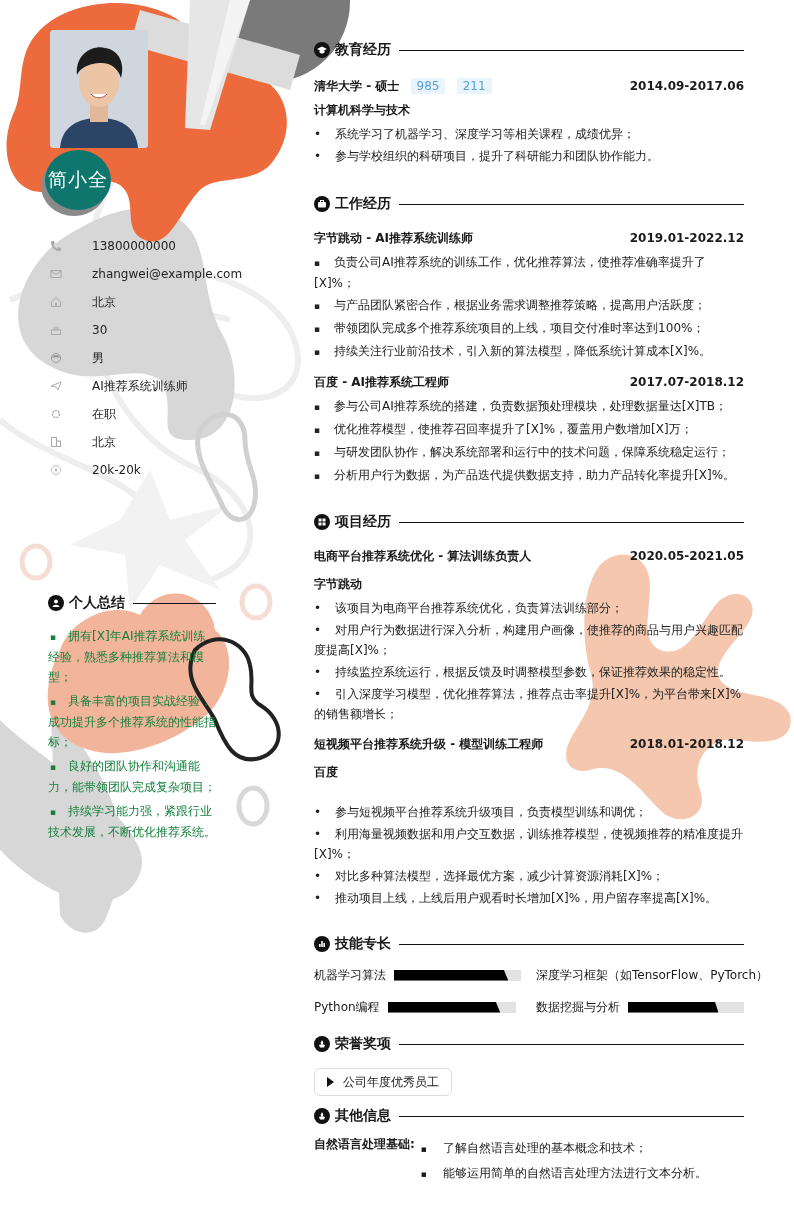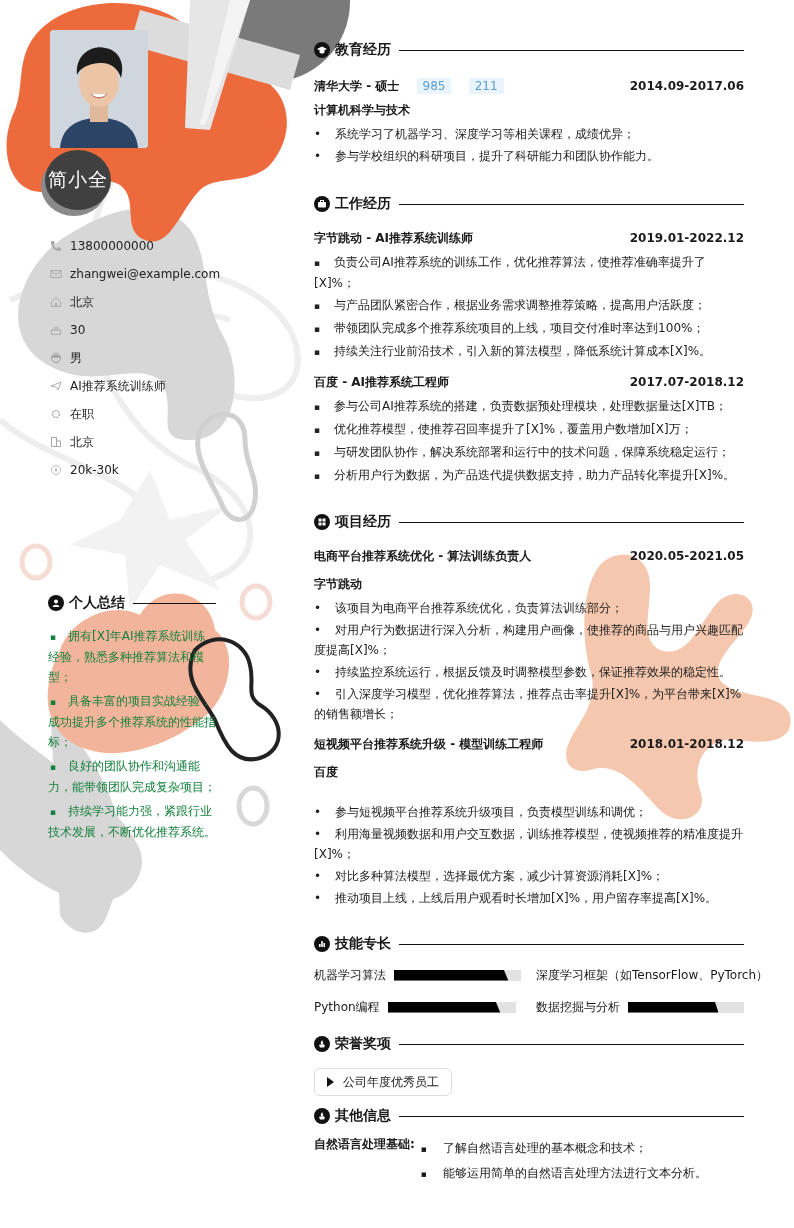--- a/index.html
+++ b/index.html
@@ -3,44 +3,44 @@
 <meta charset="utf-8">
 <style>
   * { box-sizing: border-box; margin: 0; padding: 0; }
   html, body { width: 794px; height: 1228px; overflow: hidden; background: #ffffff; }
   body { position: relative; font-family: "DejaVu Sans", "Liberation Sans", sans-serif; color: #1a1a1a; }
 
   .bg { position: absolute; left: 0; top: 0; width: 794px; height: 1228px; z-index: 0; pointer-events: none; }
 
   
   .photo { position: absolute; left: 50px; top: 30px; width: 98px; height: 118px; background: #cfd5dd; border-radius: 4px; overflow: hidden; z-index: 2; }
-  .name-badge { position: absolute; left: 45px; top: 150px; width: 66px; height: 60px; border-radius: 50%; background: #404040; box-shadow: -4px 6px 0 #8a8a8a; z-index: 2; display: flex; align-items: center; justify-content: center; }
+  .name-badge { position: absolute; left: 45px; top: 150px; width: 66px; height: 60px; border-radius: 50%; background: #0f766e; box-shadow: -4px 6px 0 #8a8a8a; z-index: 2; display: flex; align-items: center; justify-content: center; }
   .name-badge span { color: #fff; font-size: 19px; letter-spacing: 1px; }
 
   .info-list { position: absolute; left: 50px; top: 232px; z-index: 2; }
-  .info-row { display: flex; align-items: center; height: 28px; font-size: 12px; color: #222; }
+  .info-row { display: flex; align-items: center; height: 28px; font-size: 12px; color: #222; gap: 22px; }
   .info-row .ico { width: 12px; height: 12px; margin-right: 8px; color: #999; display: inline-flex; align-items: center; justify-content: center; }
   .info-row .ico svg { width: 12px; height: 12px; }
 
   .summary { position: absolute; left: 48px; top: 594px; width: 168px; z-index: 2; }
   .side-title { display: flex; align-items: center; font-size: 14px; font-weight: bold; margin-bottom: 14px; }
   .side-title .circ { width: 16px; height: 16px; border-radius: 50%; background: #111; margin-right: 5px; display: inline-flex; align-items: center; justify-content: center; }
   .side-title .line { flex: 1; height: 1px; background: #111; margin-left: 8px; }
   .summary ul { list-style: none; }
   .summary li { font-size: 12px; line-height: 20px; margin-bottom: 4px; color: #15803d; }
   .summary li::before { content: "▪"; font-size: 9px; margin-right: 12px; margin-left: 2px; }
 
   
   .main { position: absolute; left: 314px; top: 38px; width: 430px; z-index: 2; }
   .sec-title { display: flex; align-items: center; font-size: 14px; font-weight: bold; height: 24px; }
   .sec-title .circ { width: 16px; height: 16px; border-radius: 50%; background: #111; margin-right: 5px; display: inline-flex; align-items: center; justify-content: center; }
   .sec-title .circ svg { width: 10px; height: 10px; }
   .sec-title .line { flex: 1; height: 1px; background: #111; margin-left: 8px; }
   .entry-head { display: flex; justify-content: space-between; align-items: center; font-size: 12px; font-weight: bold; height: 24px; }
-  .tag { display: inline-block; font-weight: normal; color: #5aa0d8; background: #eaf4fc; padding: 0 6px; margin-left: 13px; font-size: 12px; line-height: 16px; }
+  .tag { display: inline-block; font-weight: normal; color: #5aa0d8; background: #eaf4fc; padding: 0 6px; margin-left: 7px; font-size: 12px; line-height: 16px; }
   .sub { font-size: 12px; font-weight: bold; height: 24px; line-height: 24px; }
   .bullets { list-style: none; }
   .bullets li { font-size: 12px; line-height: 20px; margin: 2px 0; color: #222; }
   .bullets.dot li::before { content: "•"; margin-right: 14px; }
   .bullets.sq li::before { content: "▪"; font-size: 9px; margin-right: 14px; }
 
   .skills { display: grid; grid-template-columns: 222px 208px; row-gap: 10px; margin-top: 8px; text-align: center; }
   .skill { display: flex; align-items: center; font-size: 12px; height: 22px; white-space: nowrap; }
   .bar { height: 11px; background: #e2e2e2; margin-left: 8px; position: relative; }
   .bar .fill { position: absolute; left: 0; top: 0; bottom: 0; background: #000; clip-path: polygon(0 0, 96% 0, 100% 100%, 0 100%); }
@@ -177,21 +177,21 @@
       </span>
     <span>北京</span>
   </div>
   <div class="info-row">
     <span class="ico">
         <svg viewBox="0 0 12 12">
           <circle cx="6" cy="6" r="4.5" fill="none" stroke="#bbb"></circle>
           <circle cx="6" cy="6" r="1.5" fill="#bbb"></circle>
         </svg>
       </span>
-    <span>20k-30k</span>
+    <span>20k-20k</span>
   </div>
 </div>
 
 <div class="summary">
   <div class="side-title">
     <span class="circ">
         <svg width="10" height="10" viewBox="0 0 10 10">
           <circle cx="5" cy="3.5" r="2" fill="#fff"></circle>
           <path d="M1.5 9 C 2 6, 8 6, 8.5 9 Z" fill="#fff"></path>
         </svg>

